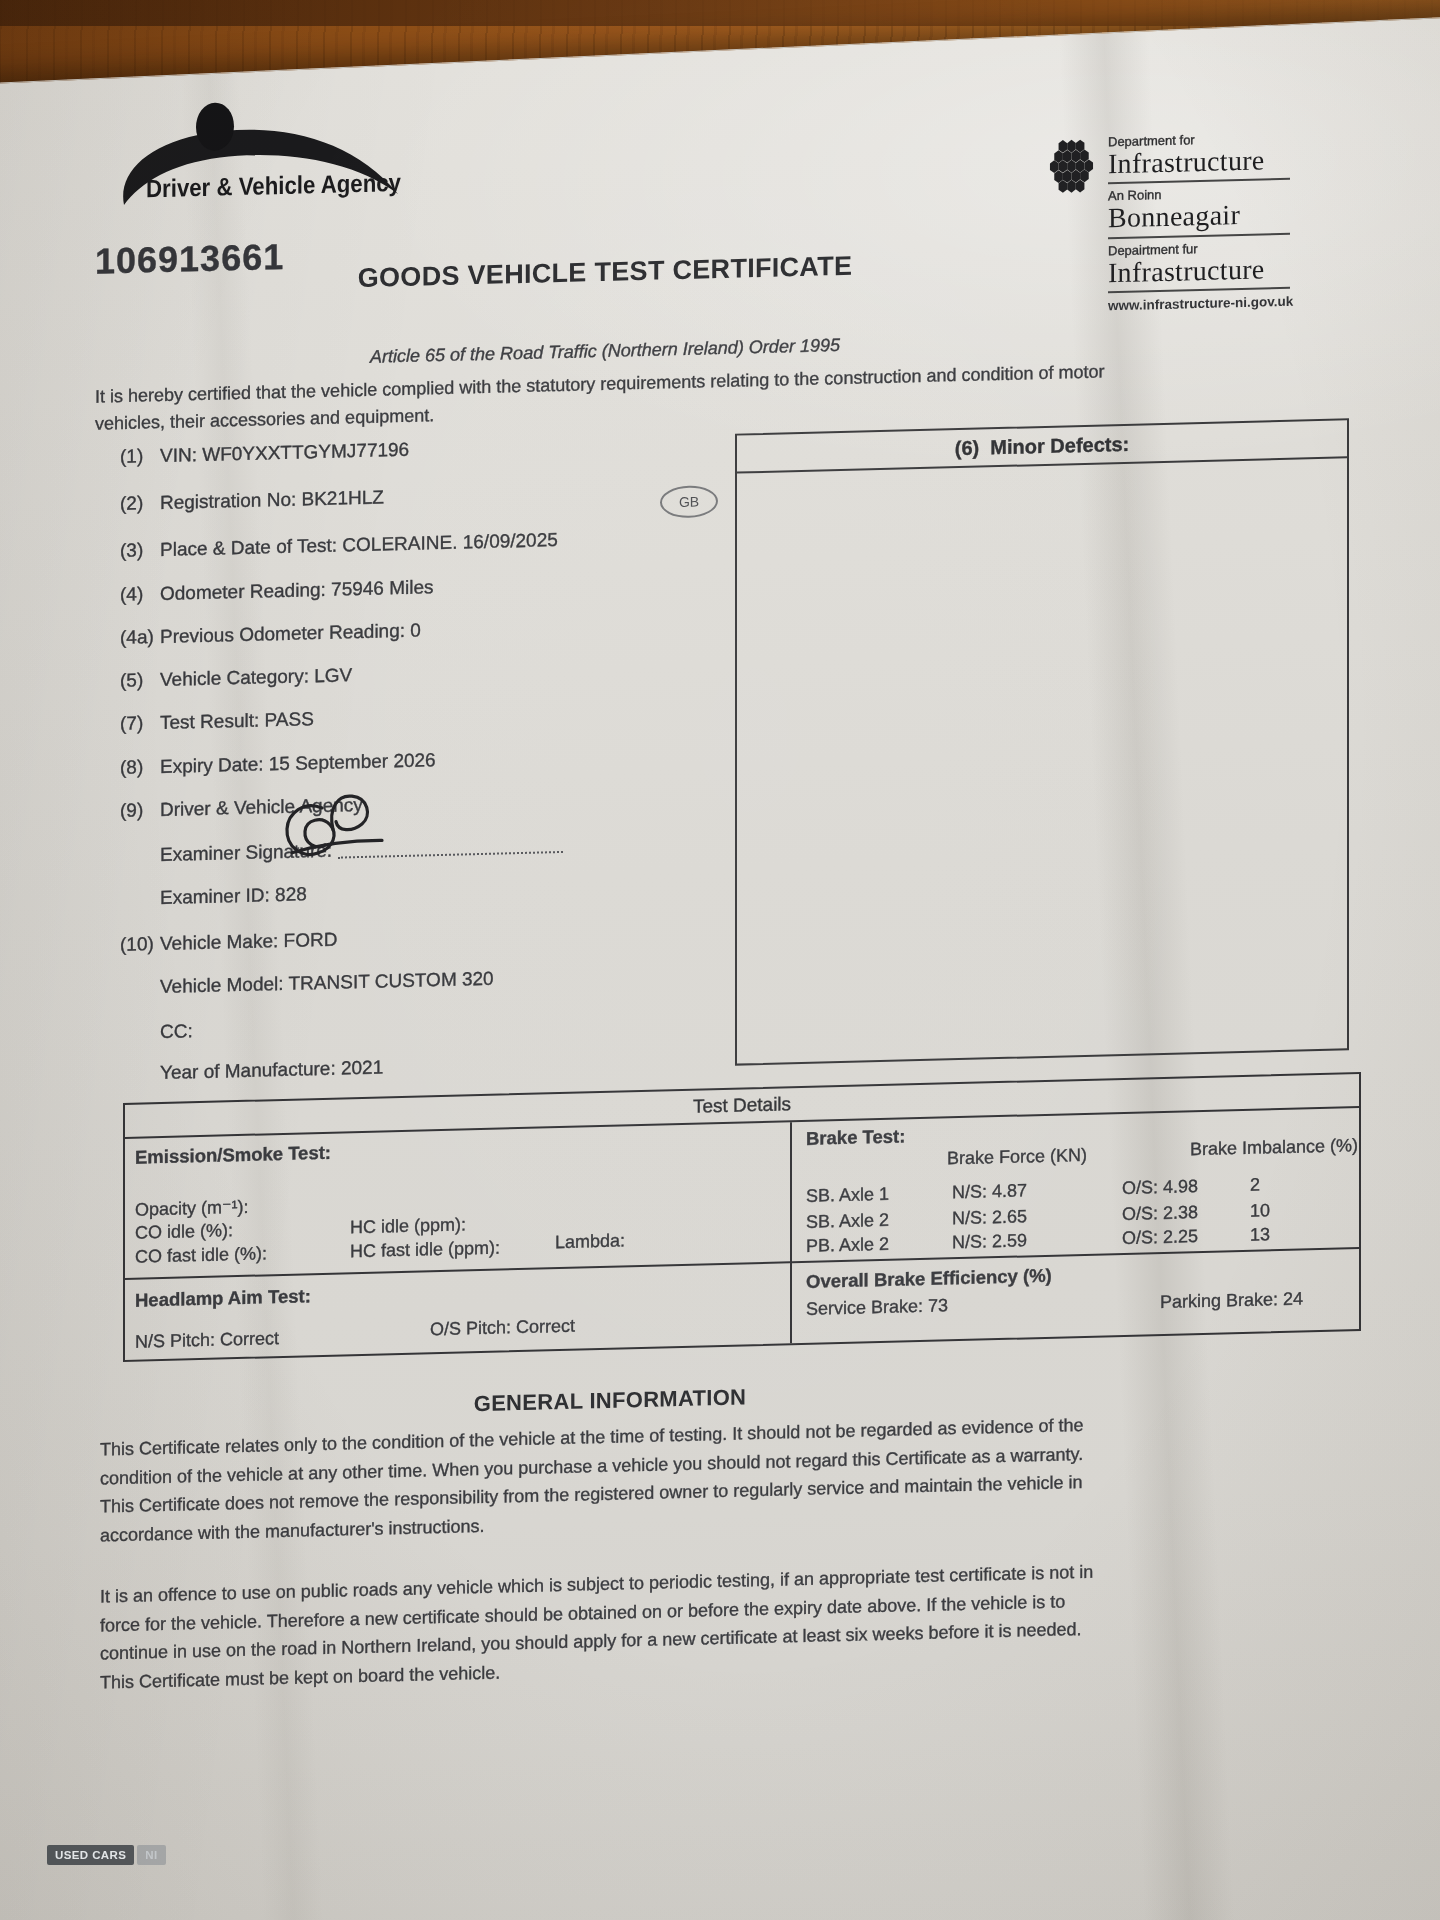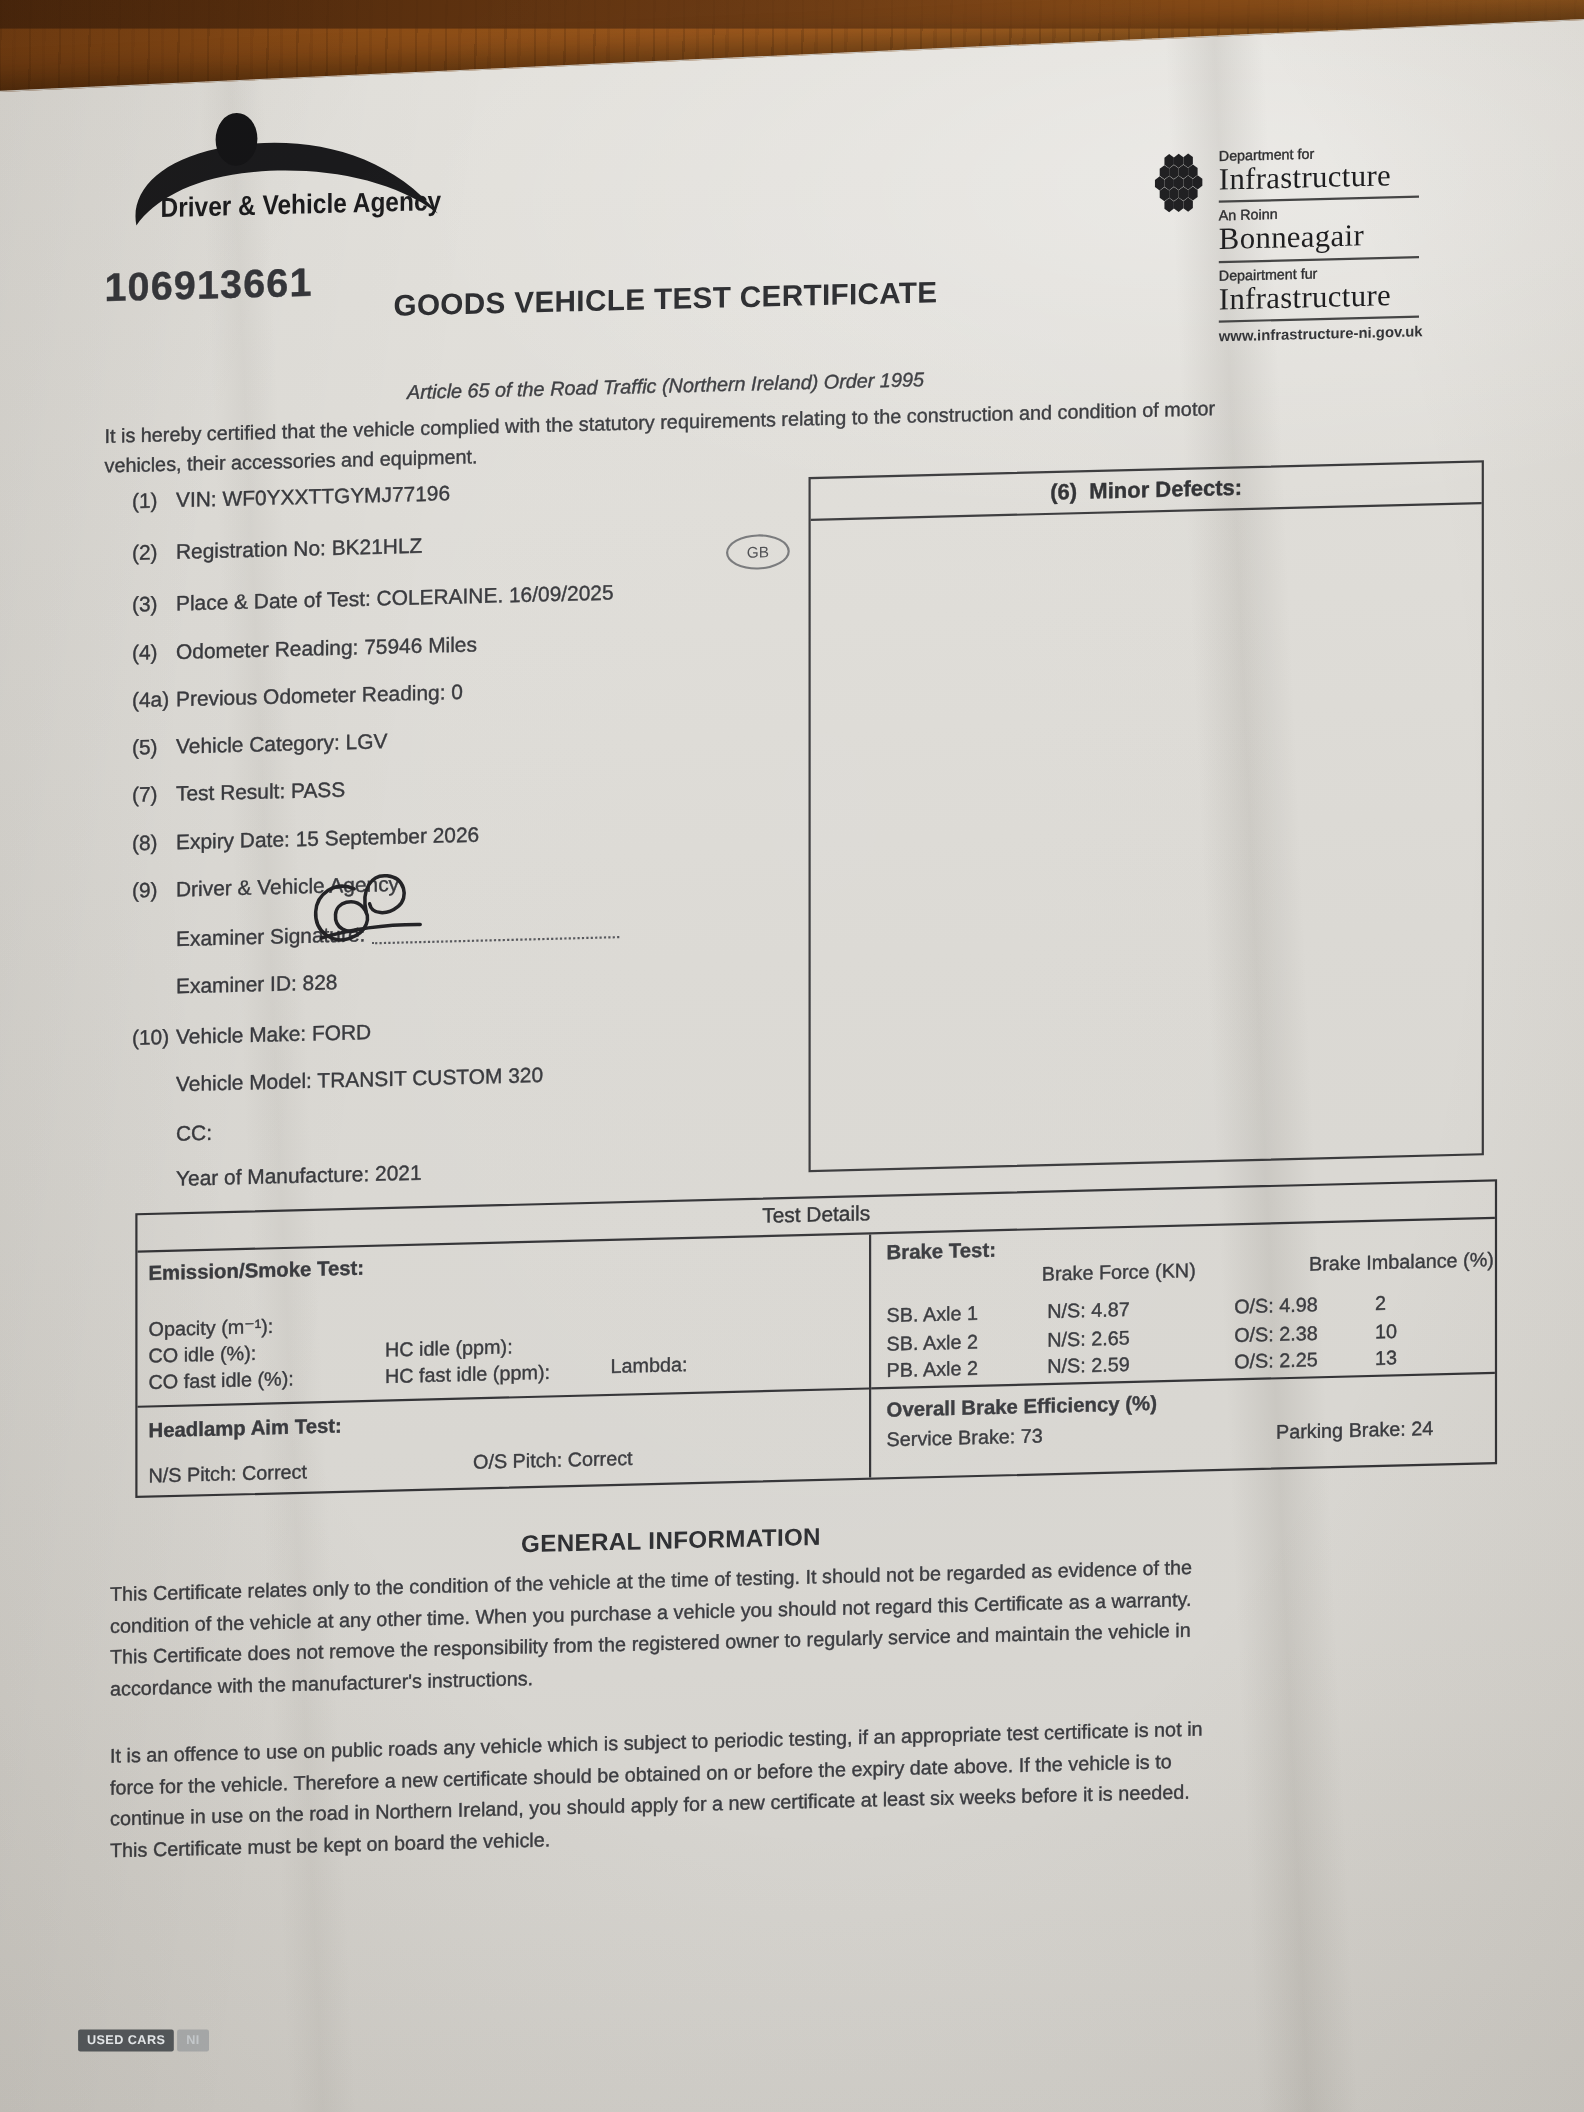--- a/index.html
+++ b/index.html
@@ -240,17 +240,17 @@
         </div>
       </div>
     </div>
 
     <div class="abs b" style="left:90px;top:1403px;width:1040px;text-align:center;font-size:22px;letter-spacing:.3px;color:#2e2f32;">GENERAL INFORMATION</div>
     <div class="abs ink" style="left:100px;top:1438px;width:1020px;font-size:18px;line-height:28.5px;color:#3b3c40;">This Certificate relates only to the condition of the vehicle at the time of testing. It should not be regarded as evidence of the condition of the vehicle at any other time. When you purchase a vehicle you should not regard this Certificate as a warranty. This Certificate does not remove the responsibility from the registered owner to regularly service and maintain the vehicle in accordance with the manufacturer's instructions.</div>
     <div class="abs ink" style="left:100px;top:1585px;width:1020px;font-size:18px;line-height:28.5px;color:#3b3c40;">It is an offence to use on public roads any vehicle which is subject to periodic testing, if an appropriate test certificate is not in force for the vehicle. Therefore a new certificate should be obtained on or before the expiry date above. If the vehicle is to continue in use on the road in Northern Ireland, you should apply for a new certificate at least six weeks before it is needed. This Certificate must be kept on board the vehicle.</div>
   </div>
 
   <div class="abs" style="left:47px;top:1845px;z-index:10;display:flex;gap:3px;">
-    <span class="badge" style="background:rgba(72,76,79,.92);color:#e2e5e7;margin-left:24px;">USED CARS</span>
+    <span class="badge" style="background:rgba(72,76,79,.92);color:#e2e5e7;">USED CARS</span>
     <span class="badge" style="background:rgba(135,141,145,.55);color:#c3c7ca;">NI</span>
   </div>
 
 </div>
 
 </body></html>

